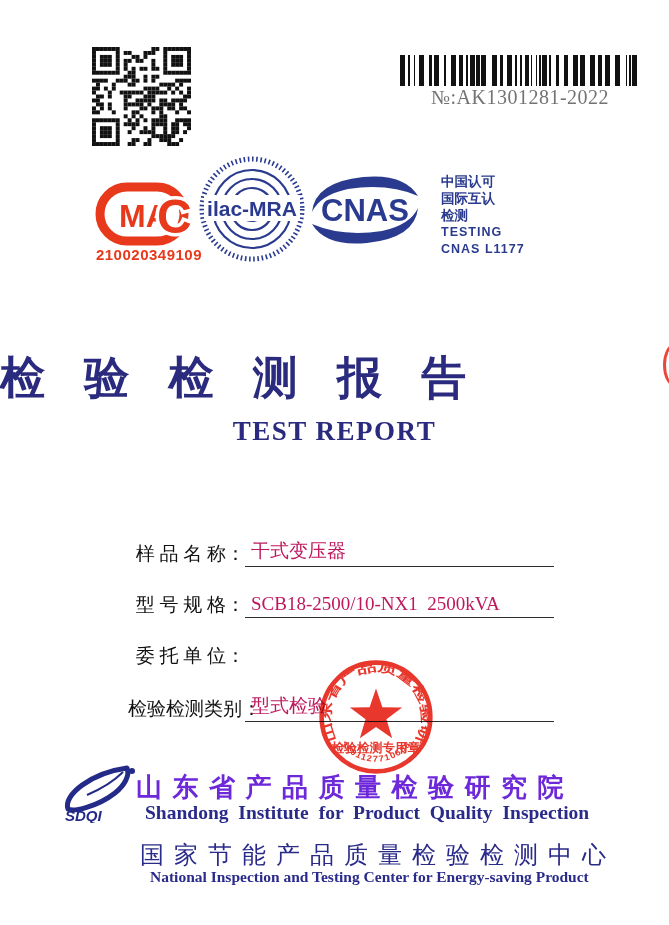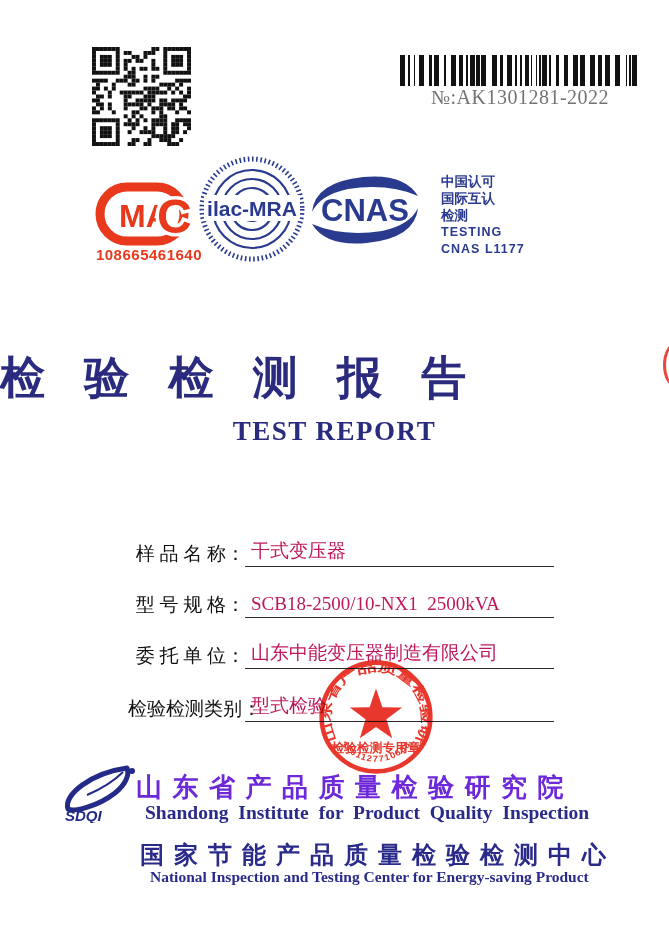--- a/index.html
+++ b/index.html
@@ -37,21 +37,21 @@
 
   
   #stamp{left:313px;top:654px;mix-blend-mode:multiply;opacity:.92;}
   #stamp-edge{left:663px;top:344px;width:16px;height:36px;border:3.5px solid #e6261a;
               border-radius:50%;opacity:.85;}
 
   
   .org-cn{left:136px;top:770px;font-size:26px;font-weight:bold;color:#6d28d9;
           letter-spacing:2px;white-space:pre;}
   .org-en{left:145px;top:802px;font-size:19.5px;font-weight:bold;color:#2a2a8a;word-spacing:5px;}
-  .center-cn{left:140px;top:839px;font-size:24px;font-weight:bold;color:#2a2a8a;
+  .center-cn{left:140px;top:839px;font-size:24px;font-weight:normal;color:#2a2a8a;
              letter-spacing:2px;white-space:pre;}
   .center-en{left:150px;top:868px;font-size:15.5px;font-weight:bold;color:#2a2a8a;}
 </style>
 </head>
 <body>
 
 <div class="page">
 
   <svg id="qr" class="abs" width="99" height="99" viewBox="0 0 25 25">
       <rect x="15" y="0" width="1" height="1" fill="#111"></rect>
@@ -432,21 +432,21 @@
       <div style="width: 1.7px; background: rgb(255, 255, 255);"></div>
       <div style="width: 5.1px; background: rgb(17, 17, 17);"></div>
     </div>
   <div class="abs barcode-no">№:AK1301281-2022</div>
 
   <svg class="abs" style="left:95px;top:182px" width="108" height="64" viewBox="0 0 108 64">
     <rect x="5" y="5" width="84" height="54" rx="27" fill="none" stroke="#e8391c" stroke-width="9"></rect>
     <text x="24" y="45" font-family="Liberation Sans, DejaVu Sans, sans-serif" font-weight="bold" font-size="32" fill="#e8391c">MA</text>
     <text x="62" y="51" font-family="Liberation Sans, DejaVu Sans, sans-serif" font-weight="bold" font-size="48" fill="#e8391c" stroke="#ffffff" stroke-width="7" style="paint-order:stroke">C</text>
   </svg>
-  <div class="abs cma-number">108665461640</div>
+  <div class="abs cma-number">210020349109</div>
 
   <svg class="abs" style="left:198px;top:155px" width="108" height="108" viewBox="0 0 108 108">
     <circle cx="54" cy="54" r="50" fill="none" stroke="#2a3b8f" stroke-width="5" stroke-dasharray="1.6 2.6"></circle>
     <g fill="none" stroke="#2a3b8f" stroke-width="2.2">
       <circle cx="54" cy="54" r="12"></circle>
         <circle cx="54" cy="54" r="21"></circle>
       <circle cx="54" cy="54" r="30"></circle>
         <circle cx="54" cy="54" r="39"></circle>
     </g>
     <rect x="6" y="40" width="96" height="26" fill="#ffffff"></rect>
@@ -472,21 +472,20 @@
   <div id="row0" class="abs field-row">
     <span class="field-label">样 品 名 称：</span>
     <span class="field-value">干式变压器</span>
   </div>
   <div id="row1" class="abs field-row">
     <span class="field-label">型 号 规 格：</span>
     <span class="field-value">SCB18-2500/10-NX1  2500kVA</span>
   </div>
   <div id="row2" class="abs field-row">
     <span class="field-label">委 托 单 位：</span>
-    <span class="field-value">山东中能变压器制造有限公司</span>
   </div>
   <div id="row3" class="abs field-row">
     <span class="field-label">检验检测类别：</span>
     <span class="field-value">型式检验</span>
   </div>
 
   <svg id="stamp" class="abs" width="126" height="126" viewBox="0 0 124 124">
     <circle cx="62" cy="62" r="53.5" fill="none" stroke="#e6261a" stroke-width="4.5"></circle>
     <polygon points="62,34 68.3,52.3 87.7,52.7 72.3,64.3 77.9,82.8 62,71.8 46.1,82.8 51.7,64.3 36.3,52.7 55.7,52.3" fill="#e6261a"></polygon>
     <defs>

